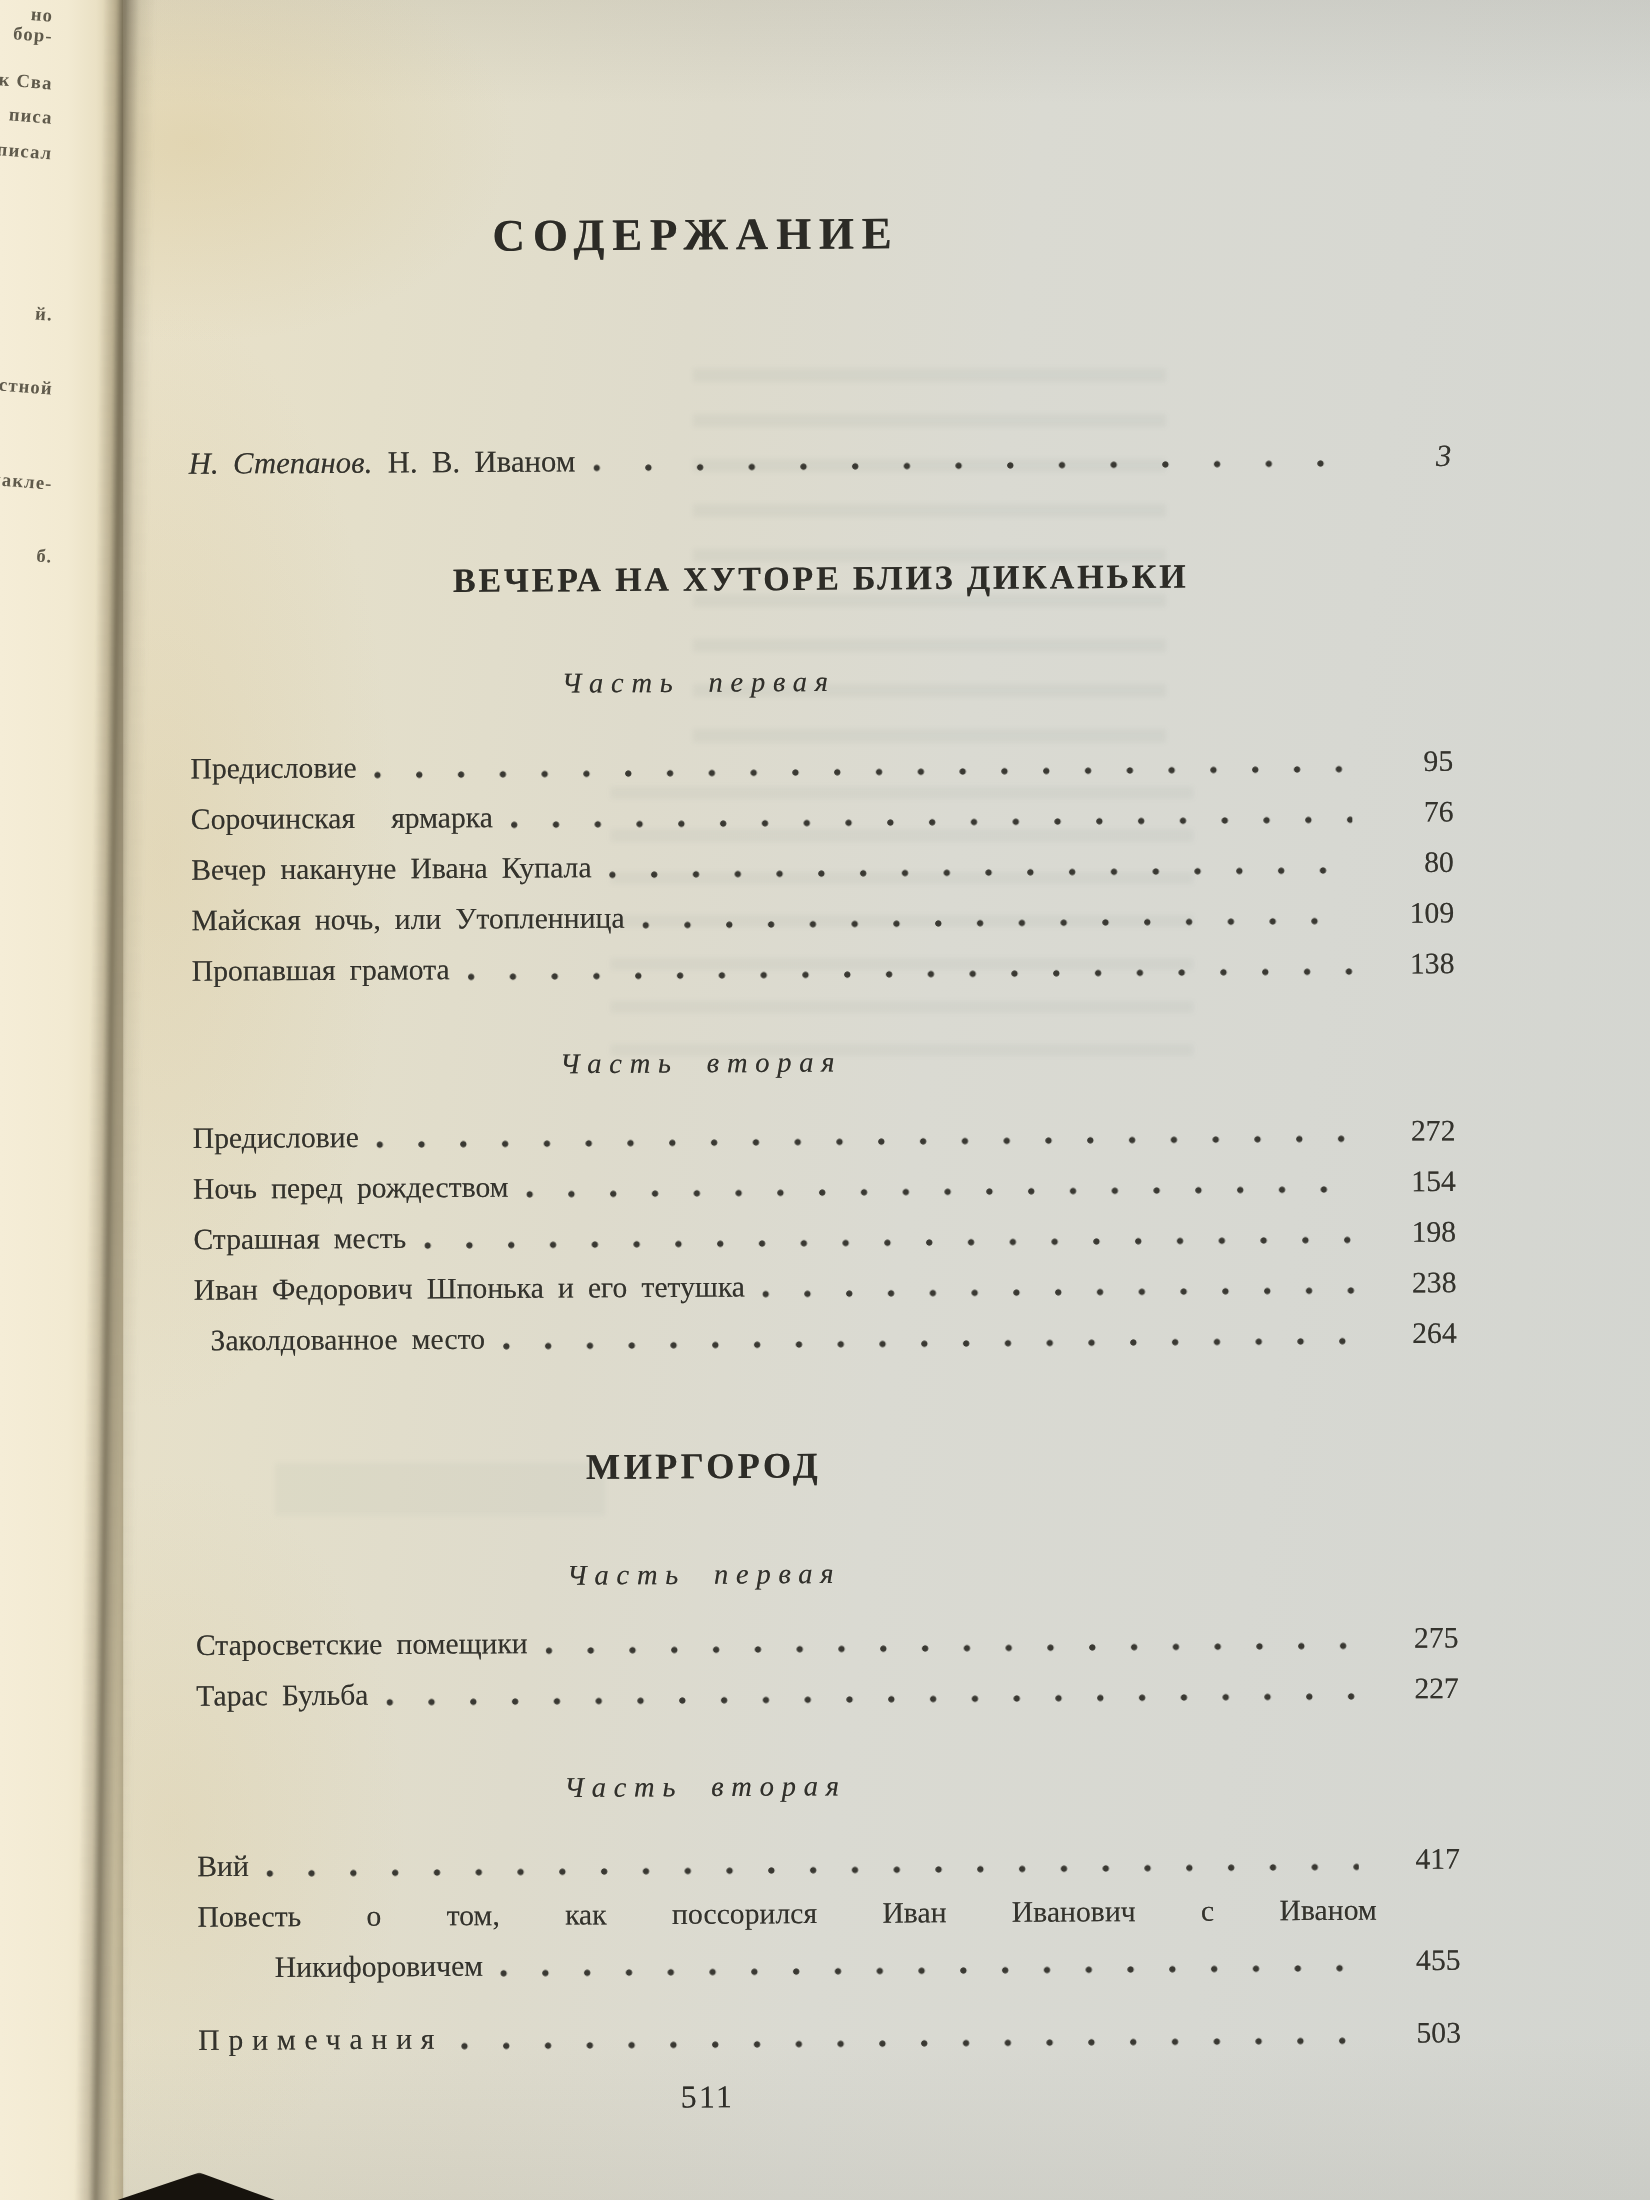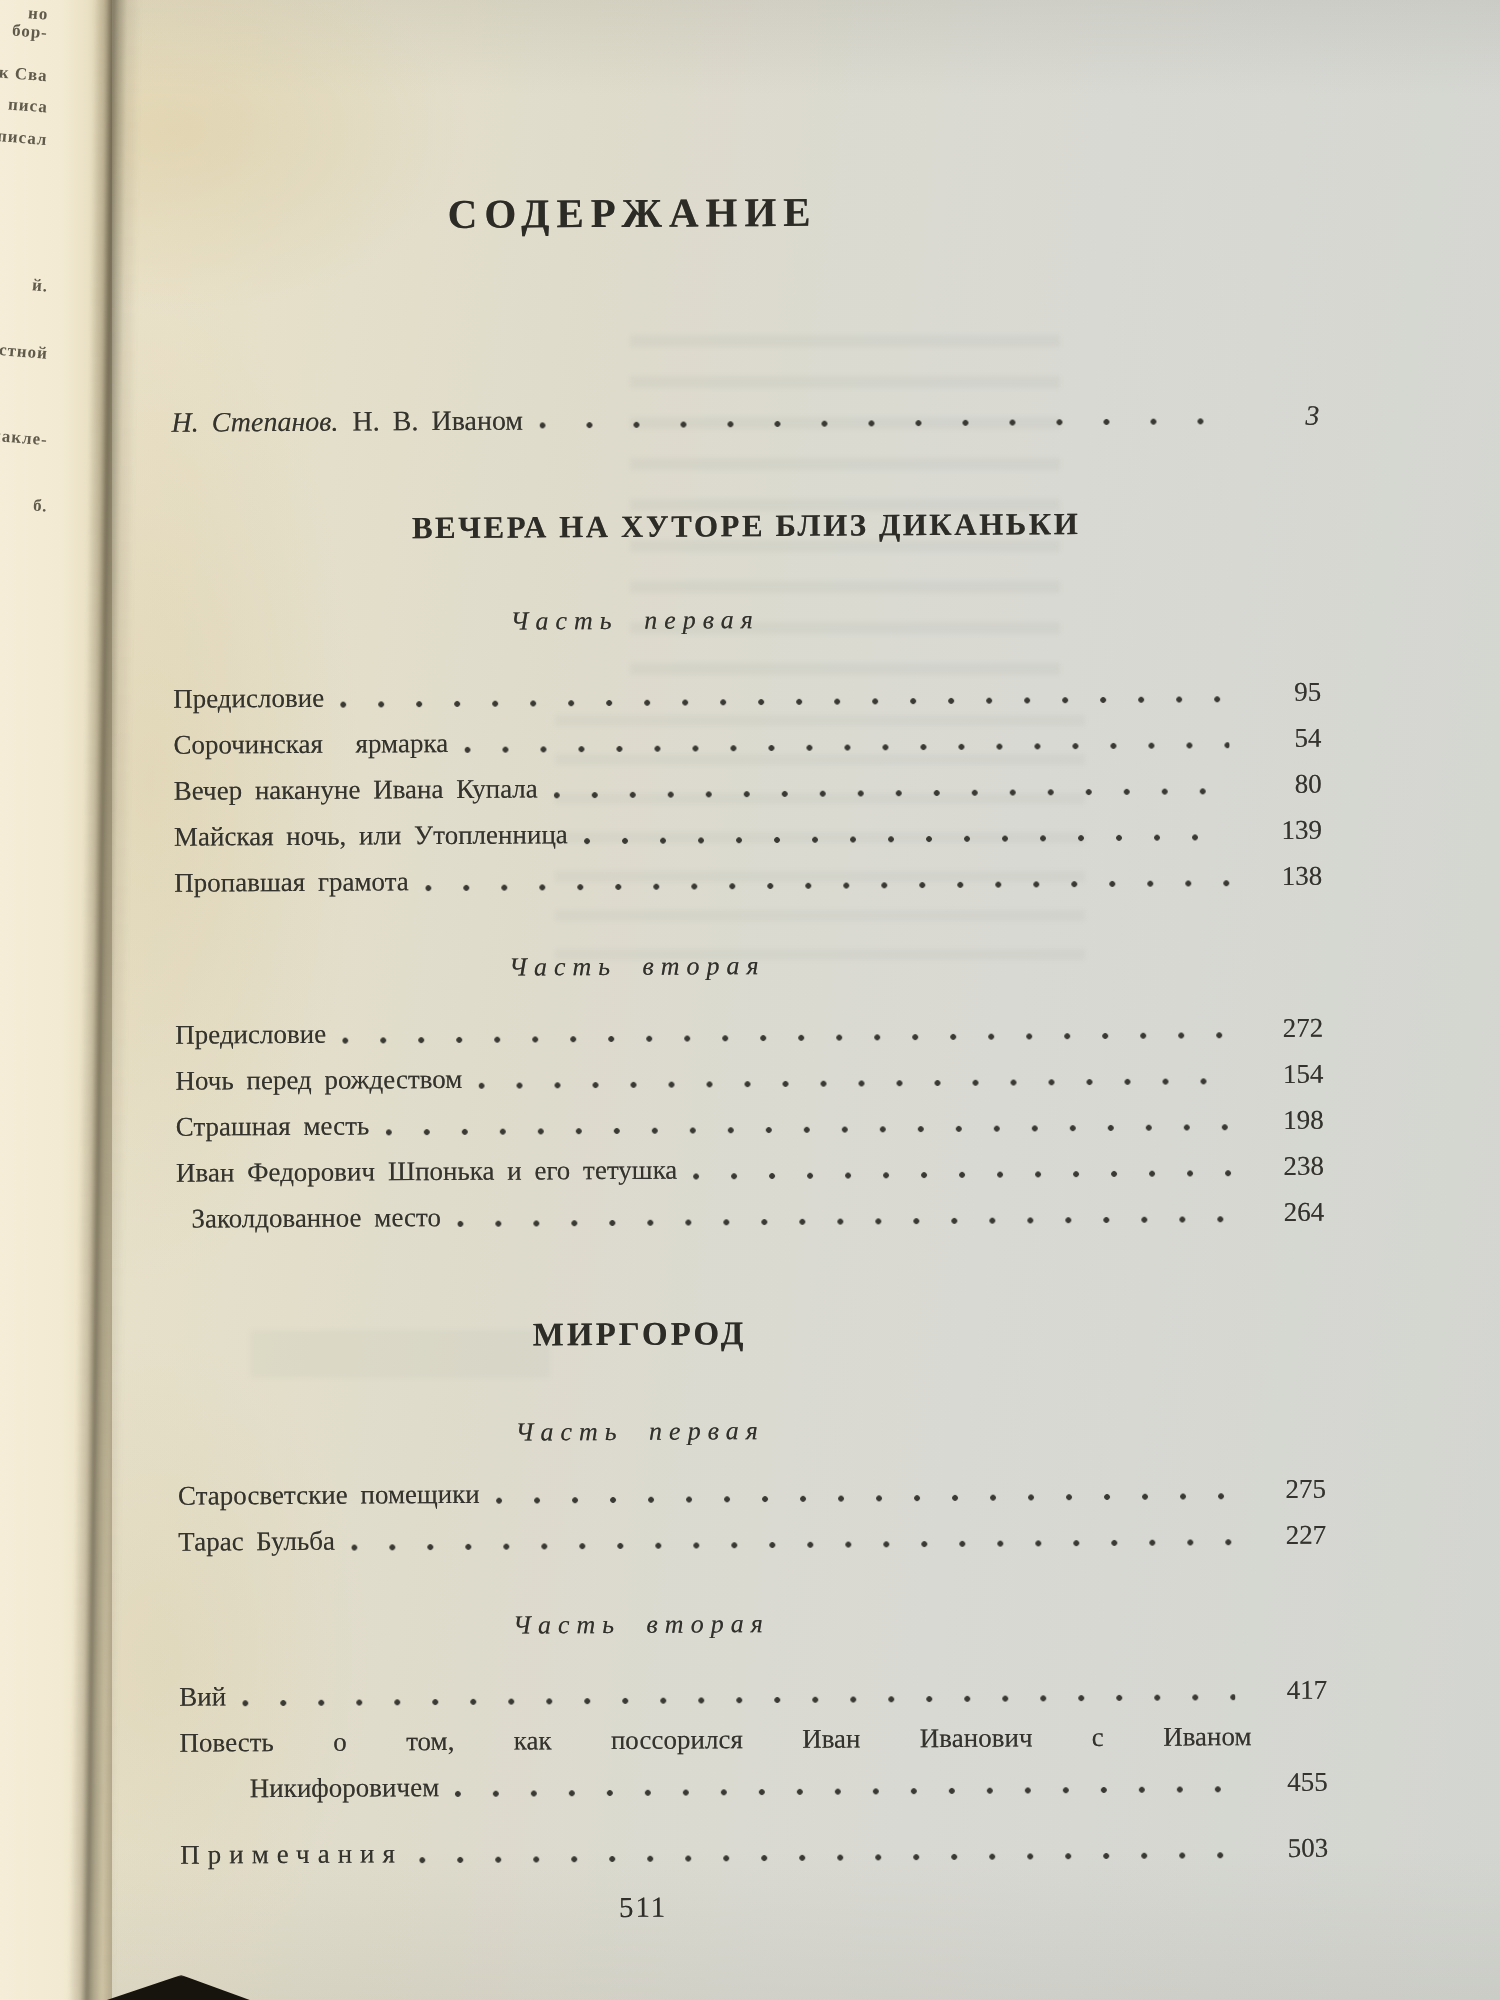--- a/index.html
+++ b/index.html
@@ -135,31 +135,31 @@
 
     <div class="group-1">
       <div class="row">
         <span class="t">Предисловие</span>
         <span class="dots"></span>
         <span class="pg">95</span>
       </div>
       <div class="row">
         <span class="t wsp">Сорочинская ярмарка</span>
         <span class="dots"></span>
-        <span class="pg">54</span>
+        <span class="pg">76</span>
       </div>
       <div class="row">
         <span class="t">Вечер накануне Ивана Купала</span>
         <span class="dots"></span>
         <span class="pg">80</span>
       </div>
       <div class="row">
         <span class="t">Майская ночь, или Утопленница</span>
         <span class="dots"></span>
-        <span class="pg">139</span>
+        <span class="pg">109</span>
       </div>
       <div class="row">
         <span class="t">Пропавшая грамота</span>
         <span class="dots"></span>
         <span class="pg">138</span>
       </div>
     </div>
 
     <div class="band part-2">
       <div class="part-sub">Часть вторая</div>

